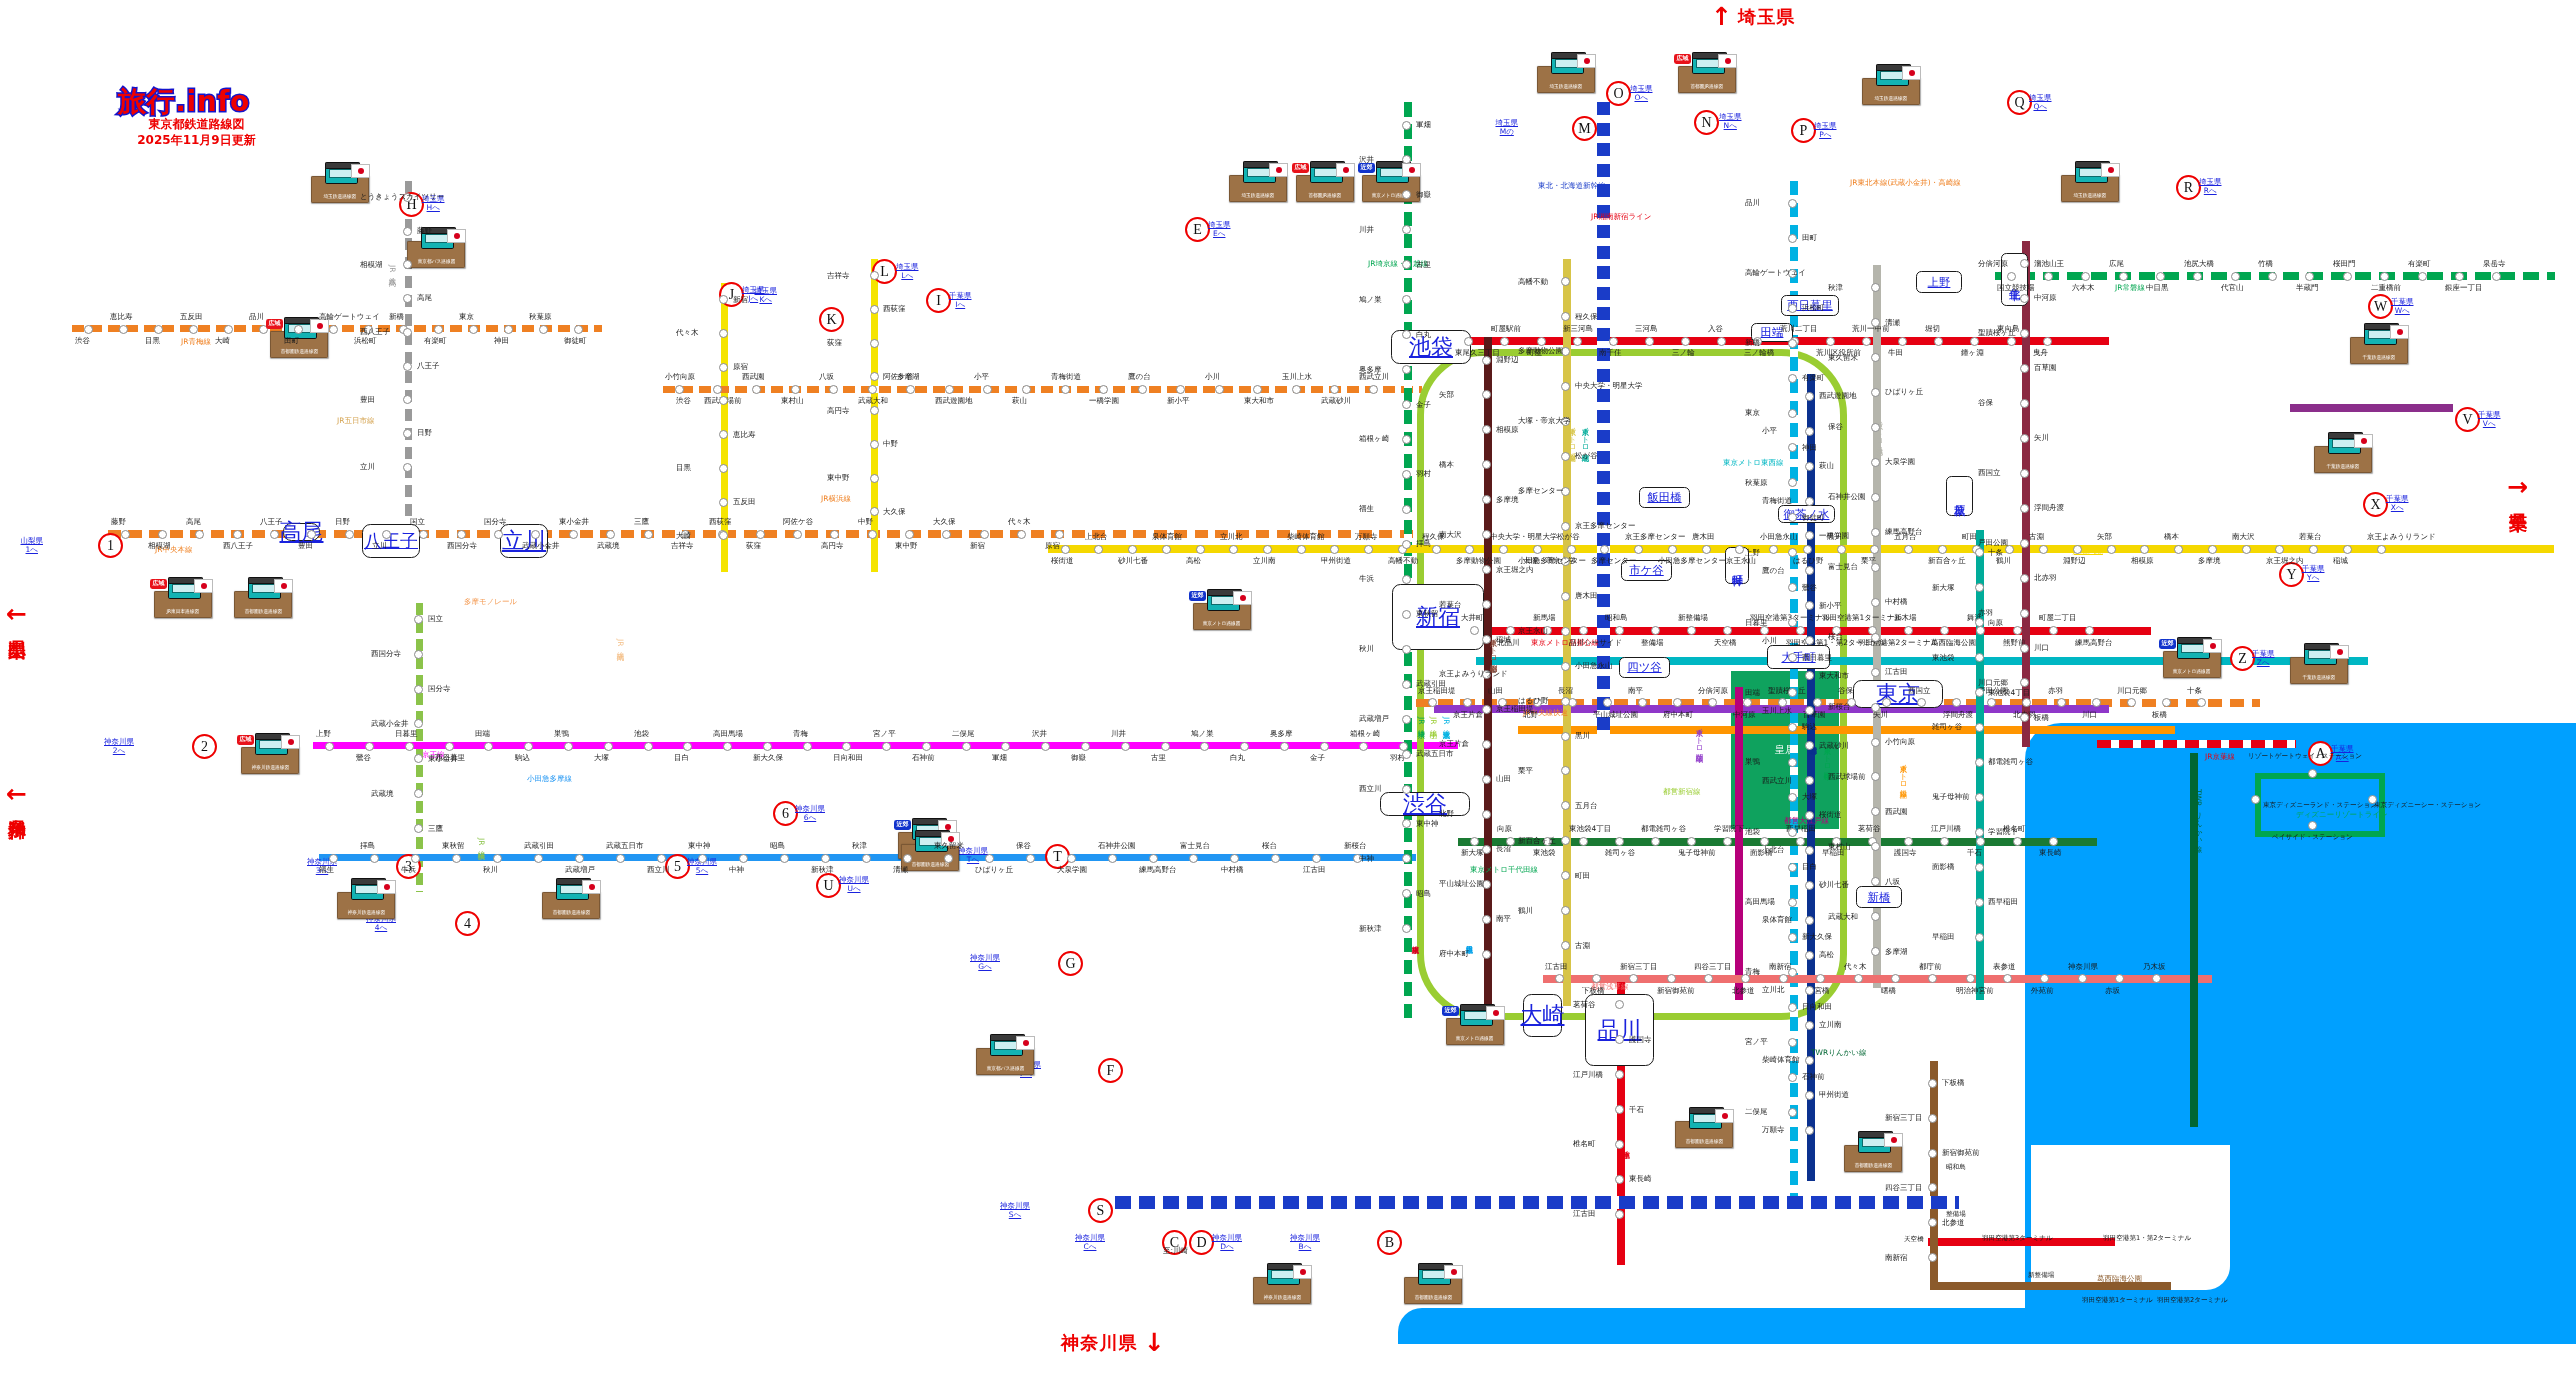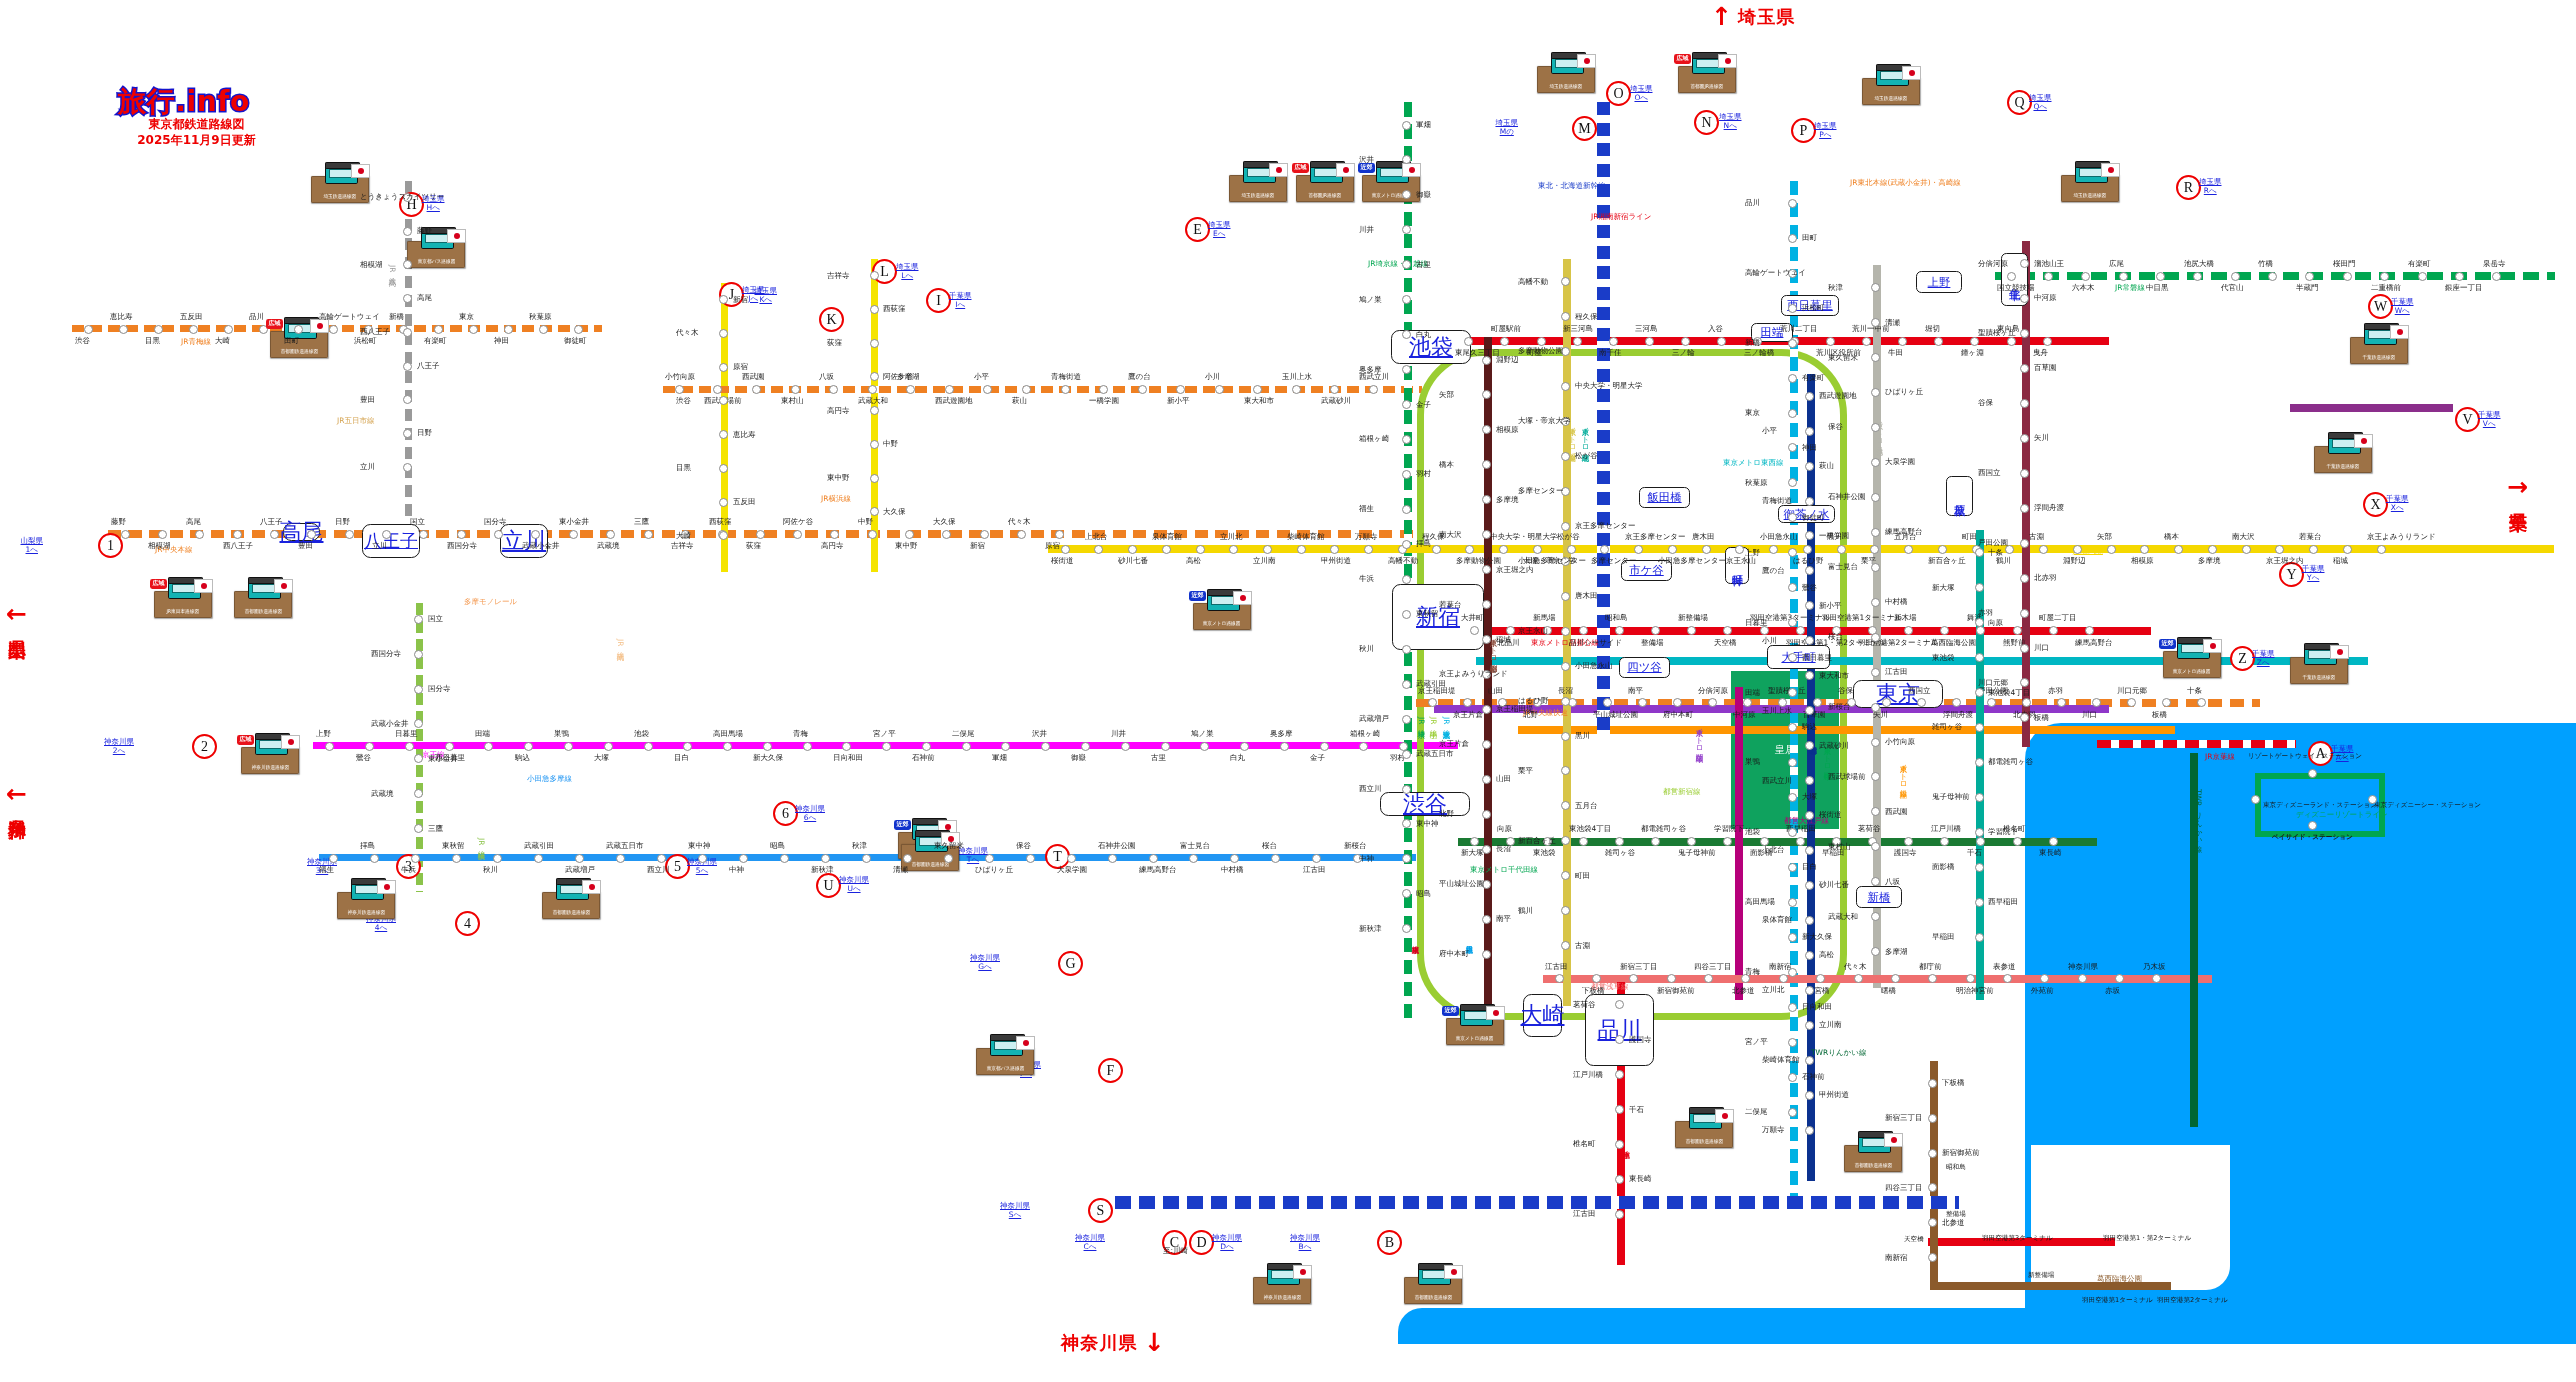--- a/index.html
+++ b/index.html
@@ -632,21 +632,21 @@
       <div class="linename vert" style="left: 1621px; top: 1145px; color: rgb(230, 0, 18);">京急本線</div>
       <div class="linename" style="left: 1591px; top: 982px; color: rgb(239, 111, 111);">都営浅草線</div>
       <div class="linename vert" style="left: 1410px; top: 940px; color: rgb(214, 0, 28);">東急東横線</div>
       <div class="linename vert" style="left: 1464px; top: 940px; color: rgb(0, 160, 233);">東急目黒線</div>
       <div class="linename" style="left: 1368px; top: 259px; color: rgb(0, 166, 80);">JR埼京線・川越線</div>
     </div>
   <div id="disneylabels">
       <div class="plain" style="left: 2248px; top: 752px; font-size: 6.6px;">リゾートゲートウェイ・ステーション</div>
       <div class="plain" style="left: 2263px; top: 801px; font-size: 6.6px;">東京ディズニーランド・ステーション</div>
       <div class="plain" style="left: 2374px; top: 801px; font-size: 6.6px;">東京ディズニーシー・ステーション</div>
-      <div class="plain" style="left: 2272px; top: 833px; font-size: 6.6px; font-weight: bold;">ベイサイド・ステーション</div>
+      <div class="plain" style="left: 2272px; top: 833px; font-size: 6.6px;">ベイサイド・ステーション</div>
     </div>
   <div id="airportlabels">
       <div class="plain" style="left: 1982px; top: 1234px; font-size: 6.6px;">羽田空港第3ターミナル</div>
       <div class="plain" style="left: 2103px; top: 1234px; font-size: 6.6px;">羽田空港第1・第2ターミナル</div>
       <div class="plain" style="left: 2082px; top: 1296px; font-size: 6.6px;">羽田空港第1ターミナル</div>
       <div class="plain" style="left: 2157px; top: 1296px; font-size: 6.6px;">羽田空港第2ターミナル</div>
       <div class="plain" style="left: 2028px; top: 1271px; font-size: 6.6px;">新整備場</div>
       <div class="plain" style="left: 1946px; top: 1210px; font-size: 6.6px;">整備場</div>
       <div class="plain" style="left: 1946px; top: 1163px; font-size: 6.6px;">昭和島</div>
       <div class="plain" style="left: 1904px; top: 1235px; font-size: 6.6px;">天空橋</div>

